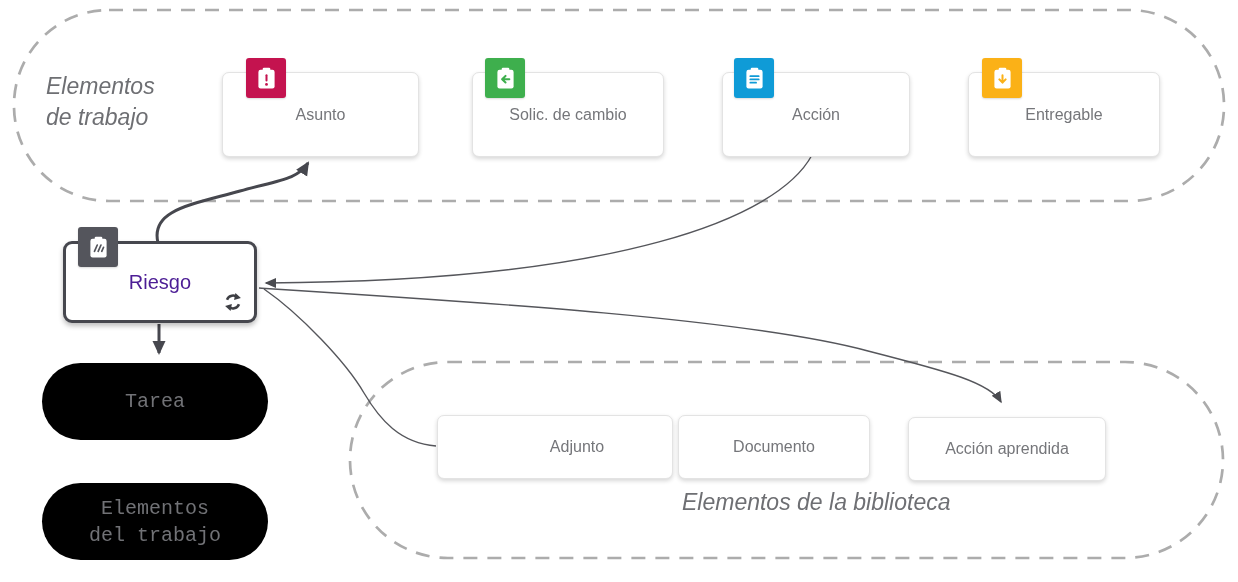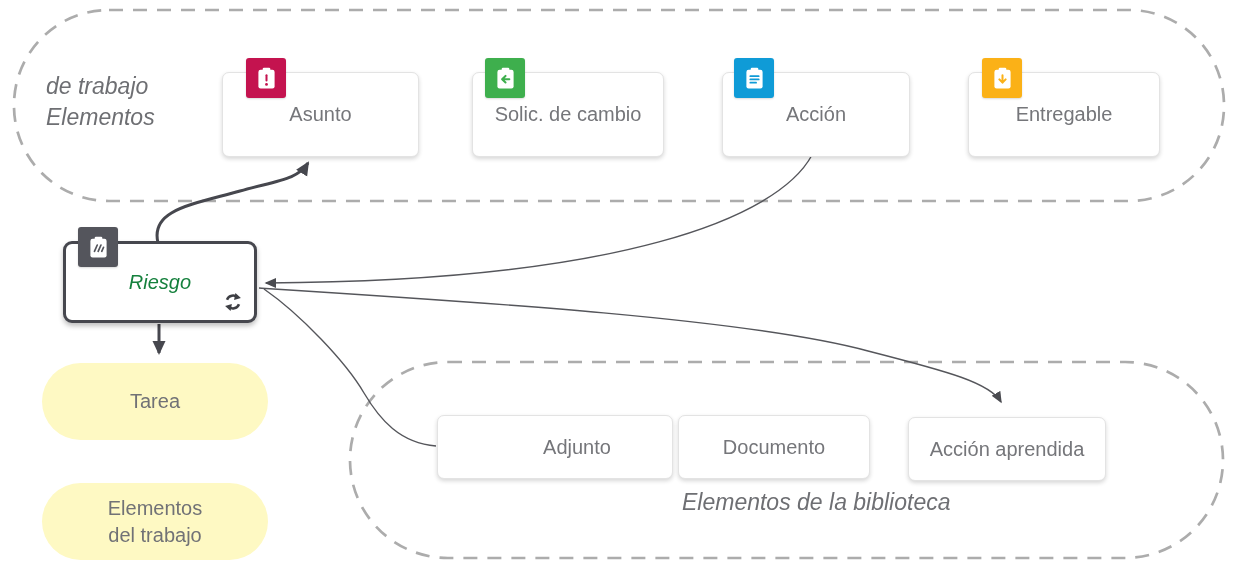--- a/index.html
+++ b/index.html
@@ -5,38 +5,38 @@
   html,body{margin:0;padding:0;background:#fff;}
   .canvas{
     position:relative;width:1238px;height:582px;background:#fff;overflow:hidden;
     font-family:"Liberation Sans", sans-serif;
   }
   .layer{position:absolute;left:0;top:0;width:1238px;height:582px;}
   .card{
     position:absolute;display:flex;align-items:center;justify-content:center;
     background:#fff;border:1px solid #E3E3E3;border-radius:7px;
     box-shadow:0 2px 4px rgba(0,0,0,.16);
-    color:#75767A;font-size:20px;
+    color:#75767A;font-size:16px;
   }
   .card .label{white-space:nowrap;}
   .tile{
     position:absolute;width:40px;height:40px;border-radius:3px;
     display:flex;align-items:center;justify-content:center;
     box-shadow:0 1px 2px rgba(0,0,0,.15);
   }
   .risk-card{
     position:absolute;display:flex;align-items:center;justify-content:center;
     background:#fff;border:3px solid #46474E;border-radius:9px;
     box-shadow:0 3px 5px rgba(0,0,0,.25);
-    color:#15803d;font-size:20px;font-style:italic;
+    color:#4c1d95;font-size:20px;
   }
   .sync{position:absolute;right:9px;bottom:6px;width:24px;height:24px;}
   .pill{
     position:absolute;display:flex;flex-direction:column;align-items:center;justify-content:center;
-    background:#fef9c3;border-radius:39px;color:#717276;font-size:20px;line-height:27px;
+    background:#000000;border-radius:39px;color:#717276;font-size:20px;line-height:27px;font-family:Liberation Mono, monospace;
   }
   .group-label{
     position:absolute;color:#6E6F73;font-size:23px;font-style:italic;line-height:31px;
   }
 </style>
 </head>
 <body>
 
 <div class="canvas">
 
@@ -54,22 +54,22 @@
     <rect x="350" y="362" width="873" height="196" rx="98" fill="none" stroke="#ACACAC" stroke-width="2.7" stroke-dasharray="14 10"></rect>
 
     <path d="M158,243 C150,210 190,205 240,191 C280,180 298,179 308,163" fill="none" stroke="#46474E" stroke-width="3" marker-end="url(#mThick)"></path>
     <path d="M159,324 L159,353" fill="none" stroke="#46474E" stroke-width="3" marker-end="url(#mThick)"></path>
     <path d="M812,155 C778,218 620,281 266,283" fill="none" stroke="#55565B" stroke-width="1.4" marker-end="url(#mThin)"></path>
     <path d="M436,446 C400,443 380,420 364,393 C346,362 300,314 264,289" fill="none" stroke="#55565B" stroke-width="1.4"></path>
     <path d="M259,288 C480,302 750,319 868,351 C950,372 990,383 1001,402" fill="none" stroke="#55565B" stroke-width="1.4" marker-end="url(#mThin)"></path>
   </svg>
 
   <div class="group-label" style="left:46px;top:71px;">
+    <div>Elementos</div>
     <div>de trabajo</div>
-    <div>Elementos</div>
   </div>
 
   <div class="card" style="left:222px;top:72px;width:195px;height:83px;">
     <span class="label">Asunto</span>
   </div>
   <div class="card" style="left:472px;top:72px;width:190px;height:83px;">
     <span class="label">Solic. de cambio</span>
   </div>
   <div class="card" style="left:722px;top:72px;width:186px;height:83px;">
     <span class="label">Acción</span>

